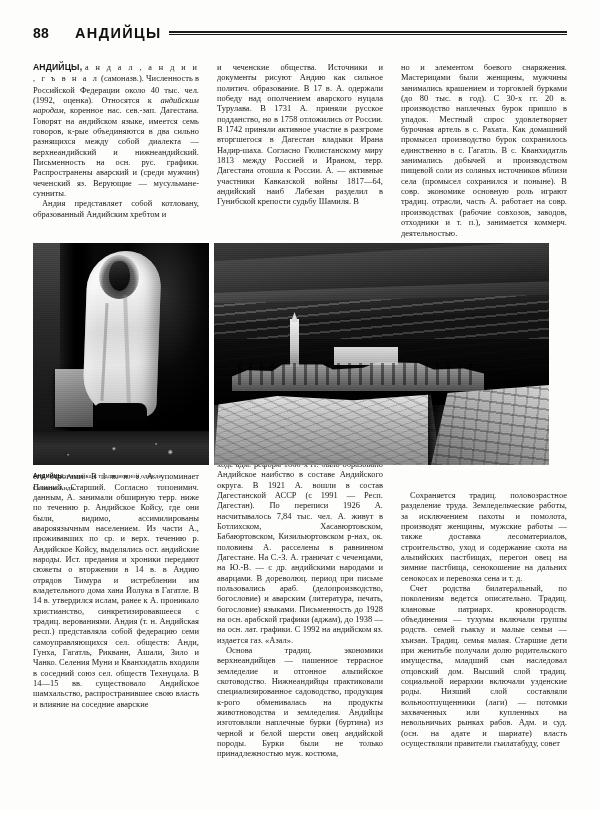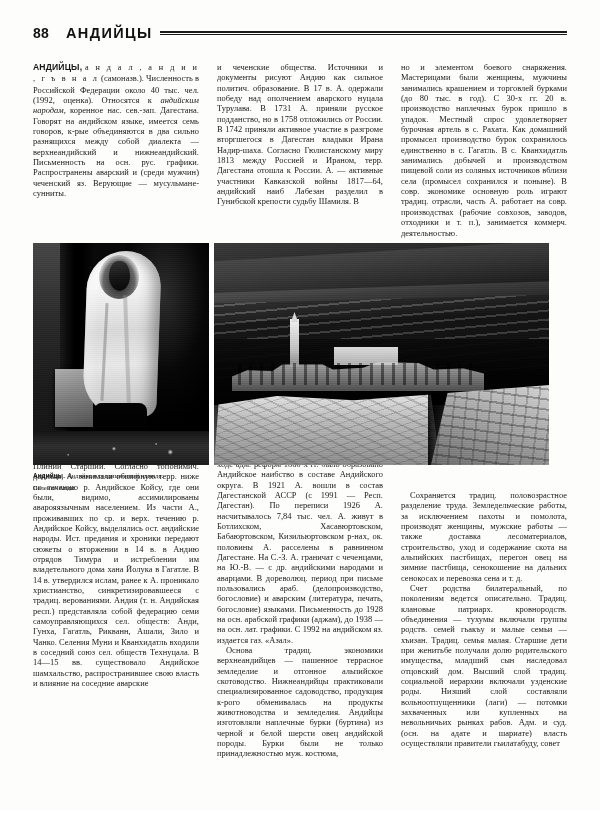--- a/index.html
+++ b/index.html
@@ -41,21 +41,21 @@
     font-weight: bold;
     font-size: 14px;
     letter-spacing: 0.2px;
     color: #111;
   }
   .head-title {
     font-family: "Liberation Sans", "DejaVu Sans", sans-serif;
     font-weight: bold;
     font-size: 14.5px;
     letter-spacing: 1.4px;
-    margin-left: 17px;
+    margin-left: 26px;
     color: #111;
     white-space: nowrap;
   }
   .head-rule {
     flex: 1 1 auto;
     margin-left: 7px;
     height: 6px;
     position: relative;
     top: 1px;
   }
@@ -347,20 +347,21 @@
   <div class="columns">
 
     <div class="col col-1">
       <p class="body">
         <span class="lemma">АНДИЙЦЫ,</span>
         <span class="spaced">а н д а л ,  а н д и и ,  г ъ в н а л</span>
         <span>(самоназв.). Численность в Российской Федерации около 40 тыс. чел. (1992, оценка). Относятся к</span>
         <span class="ital">андийским народам,</span>
         <span>коренное нас. сев.-зап. Дагестана. Говорят на андийском языке, имеется семь говоров, к-рые объединяются в два сильно разнящихся между собой диалекта — верхнеандийский и нижнеандийский. Письменность на осн. рус. графики. Распространены аварский и (среди мужчин) чеченский яз. Верующие — мусульмане-сунниты.</span>
       </p>
+      <p class="body indent">Андия представляет собой котловану, образованный Андийским хребтом и</p>
       <p class="body" style="margin-top:252px">его отрогами. В 1 в. н. э. А. упоминает Плиний Старший. Согласно топонимич. данным, А. занимали обширную терр. ниже по течению р. Андийское Койсу, где они были, видимо, ассимилированы аварояязычным населением. Из части А., проживавших по ср. и верх. течению р. Андийское Койсу, выделялись ост. андийские народы. Ист. предания и хроники передают сюжеты о вторжении в 14 в. в Андию отрядов Тимура и истреблении им владетельного дома хана Йолука в Гагатле. В 14 в. утвердился ислам, ранее к А. проникало христианство, синкретизировавшееся с традиц. верованиями. Андия (т. н. Андийская респ.) представляла собой федерацию семи самоуправляющихся сел. обществ: Анди, Гунха, Гагатль, Рикванн, Ашали, Зило и Чанко. Селения Муни и Кванхидатль входили в соседний союз сел. обществ Технуцала. В 14—15 вв. существовало Андийское шамхальство, распространившее свою власть и влияние на соседние аварские</p>
     </div>
 
     <div class="col col-2">
       <p class="body">и чеченские общества. Источники и документы рисуют Андию как сильное политич. образование. В 17 в. А. одержали победу над ополчением аварского нуцала Турулава. В 1731 А. приняли русское подданство, но в 1758 отложились от России. В 1742 приняли активное участие в разгроме вторгшегося в Дагестан владыки Ирана Надир-шаха. Согласно Гюлистанскому миру 1813 между Россией и Ираном, терр. Дагестана отошла к России. А. — активные участники Кавказской войны 1817—64, андийский наиб Лабезан разделил в Гунибской крепости судьбу Шамиля. В</p>
       <p class="body" style="margin-top:252px">ходе адм. реформ 1860-х гг. было образовано Андийское наибство в составе Андийского округа. В 1921 А. вошли в состав Дагестанской АССР (с 1991 — Респ. Дагестан). По переписи 1926 А. насчитывалось 7,84 тыс. чел. А. живут в Ботлихском, Хасавюртовском, Бабаюртовском, Кизильюртовском р-нах, ок. половины А. расселены в равнинном Дагестане. На С.-З. А. граничат с чеченцами, на Ю.-В. — с др. андийскими народами и аварцами. В дореволюц. период при письме пользовались араб. (делопроизводство, богословие) и аварским (литература, печать, богословие) языками. Письменность до 1928 на осн. арабской графики (аджам), до 1938 — на осн. лат. графики. С 1992 на андийском яз. издается газ. «Азал».</p>
       <p class="body indent">Основа традиц. экономики верхнеандийцев — пашенное террасное земледелие и отгонное альпийское скотоводство. Нижнеандийцы практиковали специализированное садоводство, продукция к-рого обменивалась на продукты животноводства и земледелия. Андийцы изготовляли наплечные бурки (буртина) из черной и белой шерсти овец андийской породы. Бурки были не только принадлежностью муж. костюма,</p>
     </div>
 
     <div class="col col-3">

